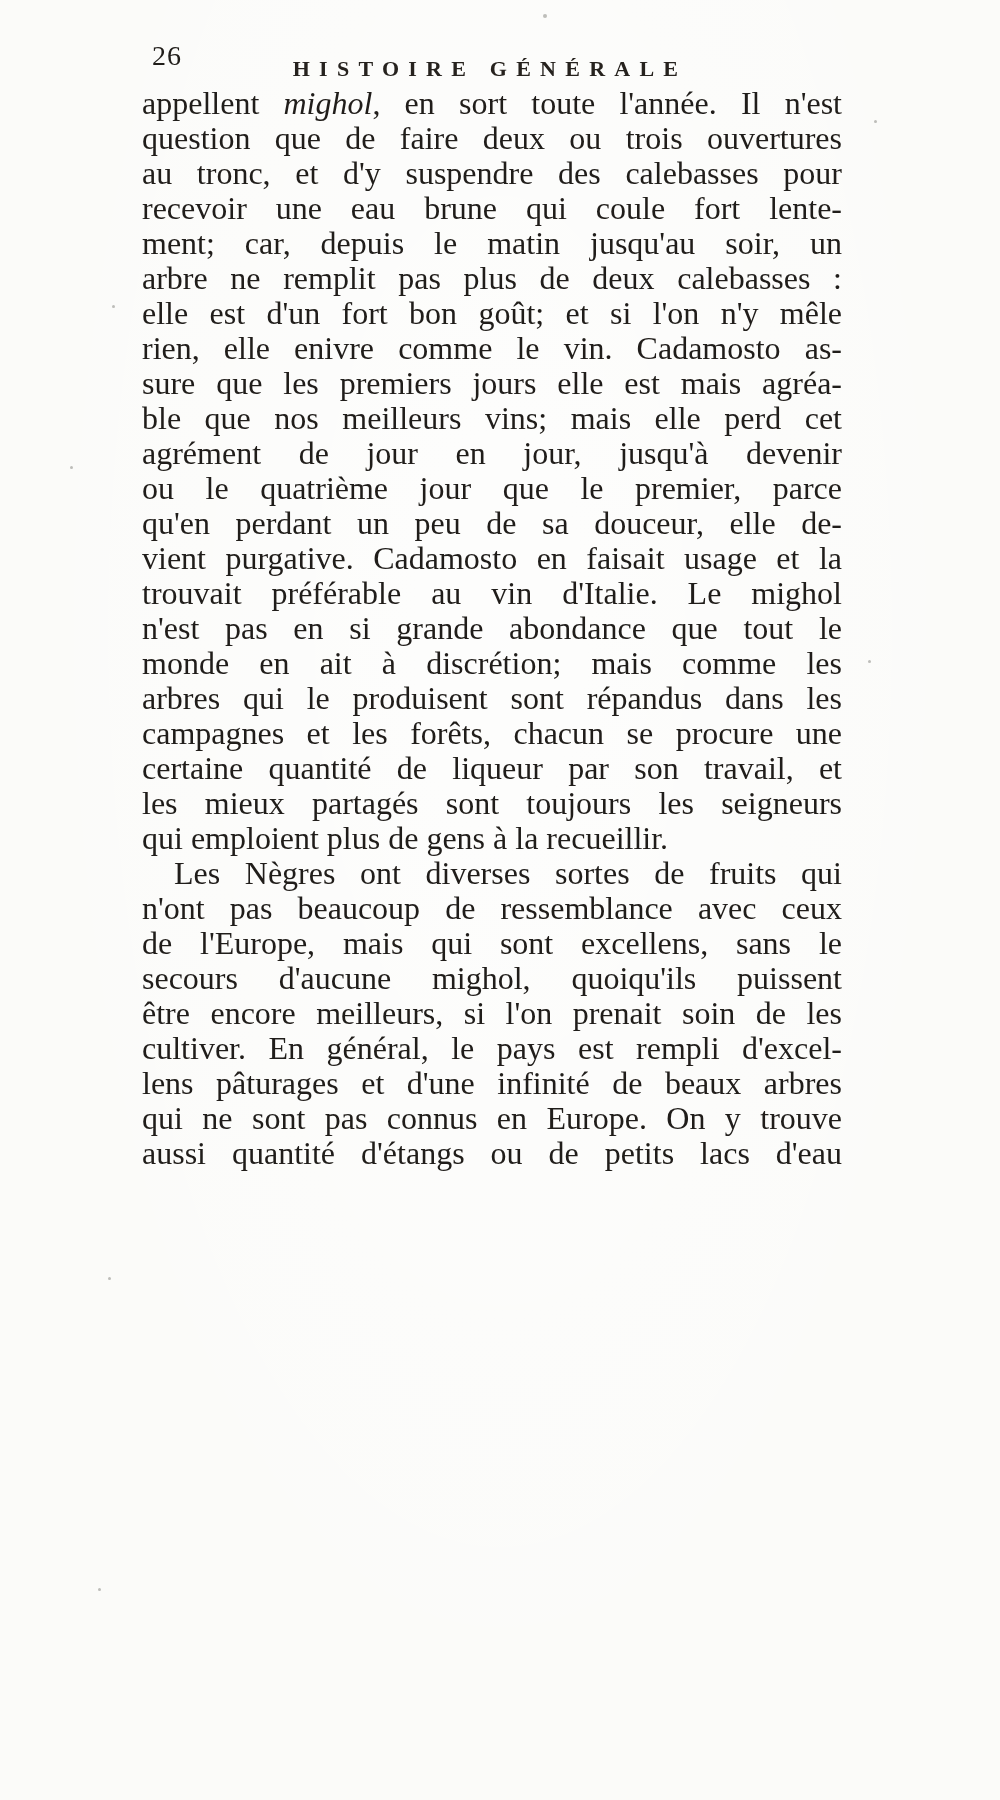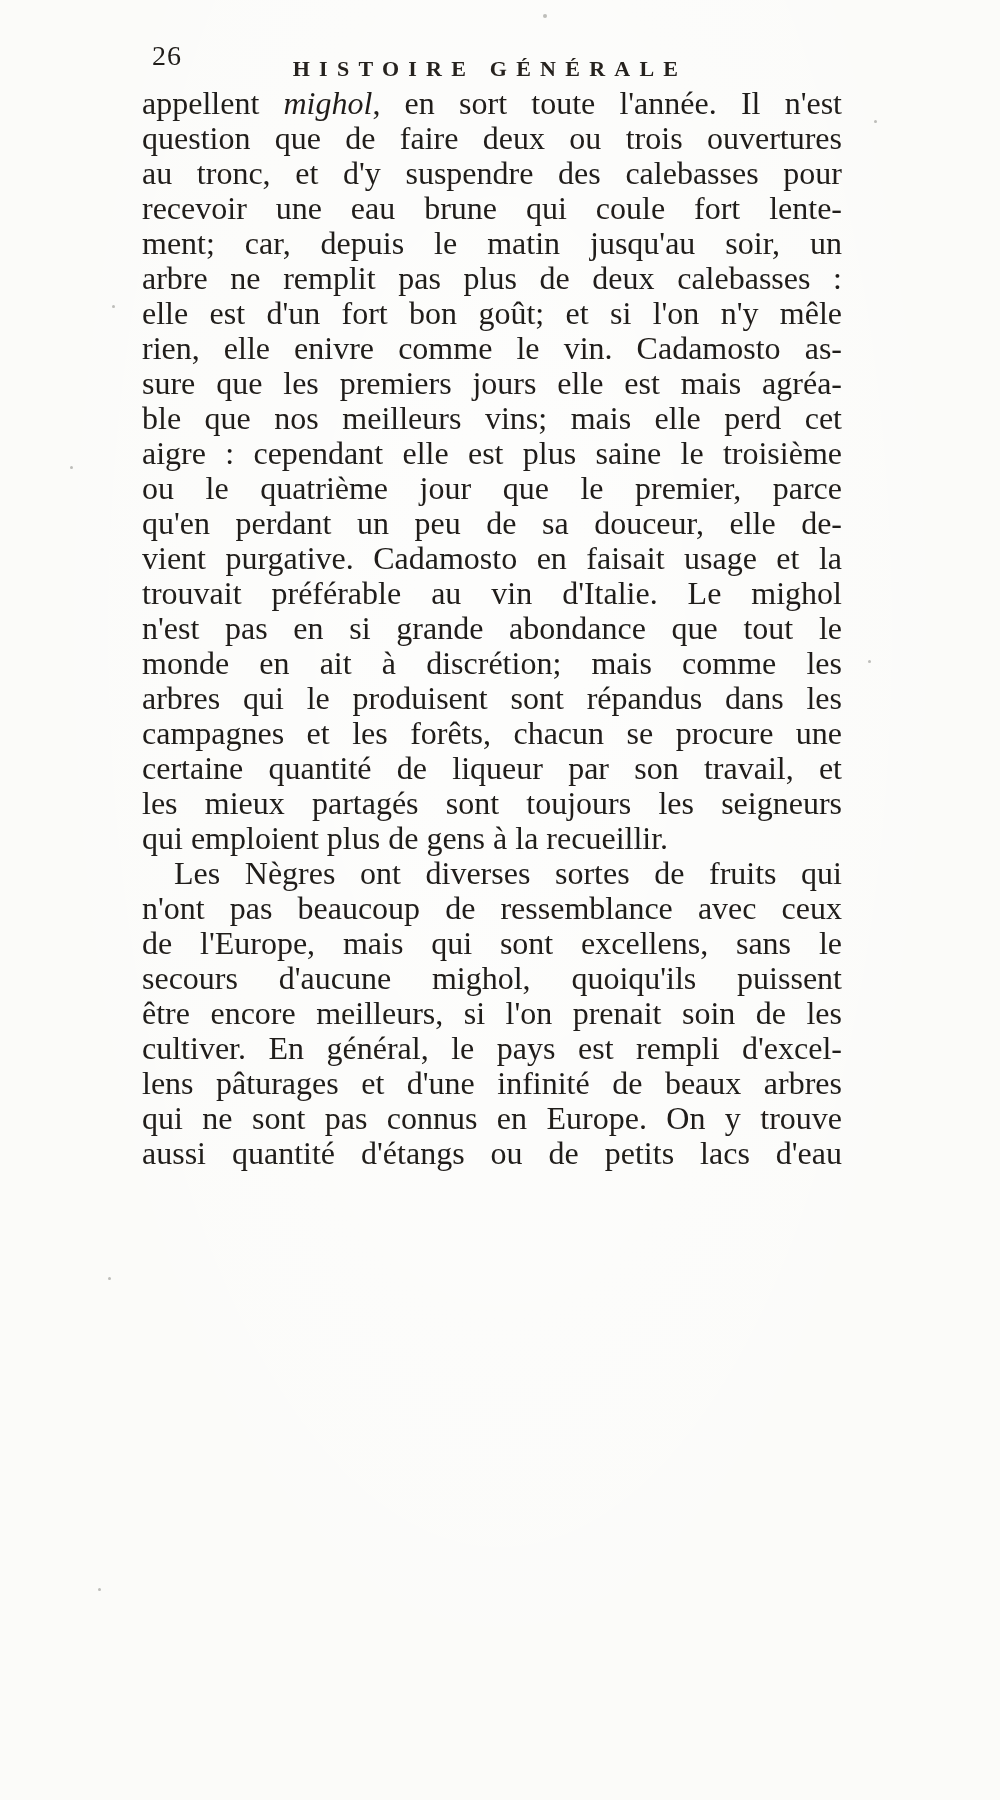--- a/index.html
+++ b/index.html
@@ -95,21 +95,21 @@
       <div class="line"><span>appellent </span><span class="it">mighol</span><span>, en sort toute l'année. Il n'est</span></div>
       <div class="line">question que de faire deux ou trois ouvertures</div>
       <div class="line">au tronc, et d'y suspendre des calebasses pour</div>
       <div class="line">recevoir une eau brune qui coule fort lente-</div>
       <div class="line">ment; car, depuis le matin jusqu'au soir, un</div>
       <div class="line">arbre ne remplit pas plus de deux calebasses :</div>
       <div class="line">elle est d'un fort bon goût; et si l'on n'y mêle</div>
       <div class="line">rien, elle enivre comme le vin. Cadamosto as-</div>
       <div class="line">sure que les premiers jours elle est mais agréa-</div>
       <div class="line">ble que nos meilleurs vins; mais elle perd cet</div>
-      <div class="line">aigre : cependant elle est plus saine le troisième</div>
+      <div class="line">agrément de jour en jour, jusqu'à devenir</div>
       <div class="line">ou le quatrième jour que le premier, parce</div>
       <div class="line">qu'en perdant un peu de sa douceur, elle de-</div>
       <div class="line">vient purgative. Cadamosto en faisait usage et la</div>
       <div class="line">trouvait préférable au vin d'Italie. Le mighol</div>
       <div class="line">n'est pas en si grande abondance que tout le</div>
       <div class="line">monde en ait à discrétion; mais comme les</div>
       <div class="line">arbres qui le produisent sont répandus dans les</div>
       <div class="line">campagnes et les forêts, chacun se procure une</div>
       <div class="line">certaine quantité de liqueur par son travail, et</div>
       <div class="line">les mieux partagés sont toujours les seigneurs</div>

